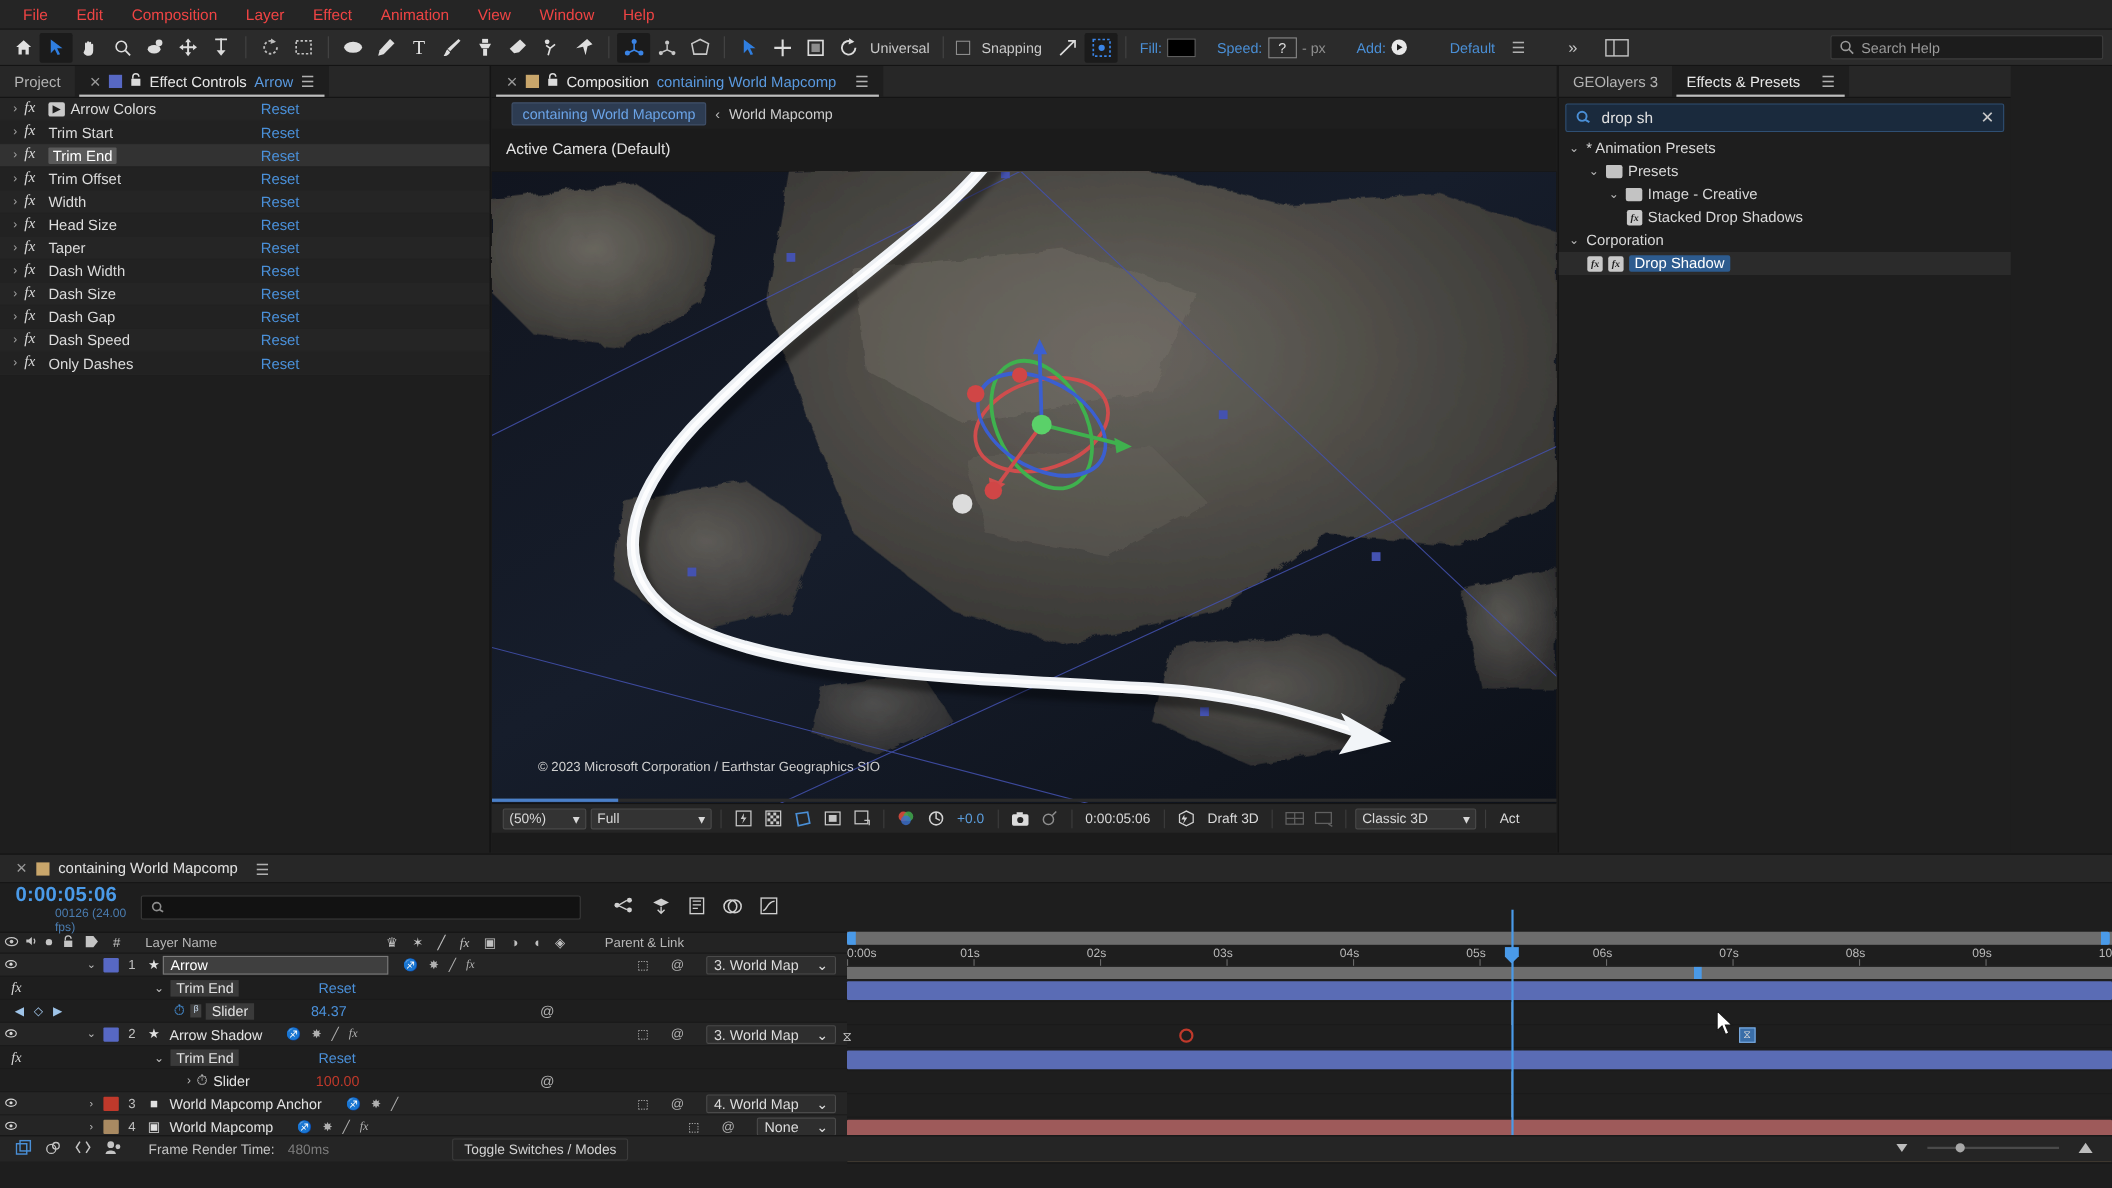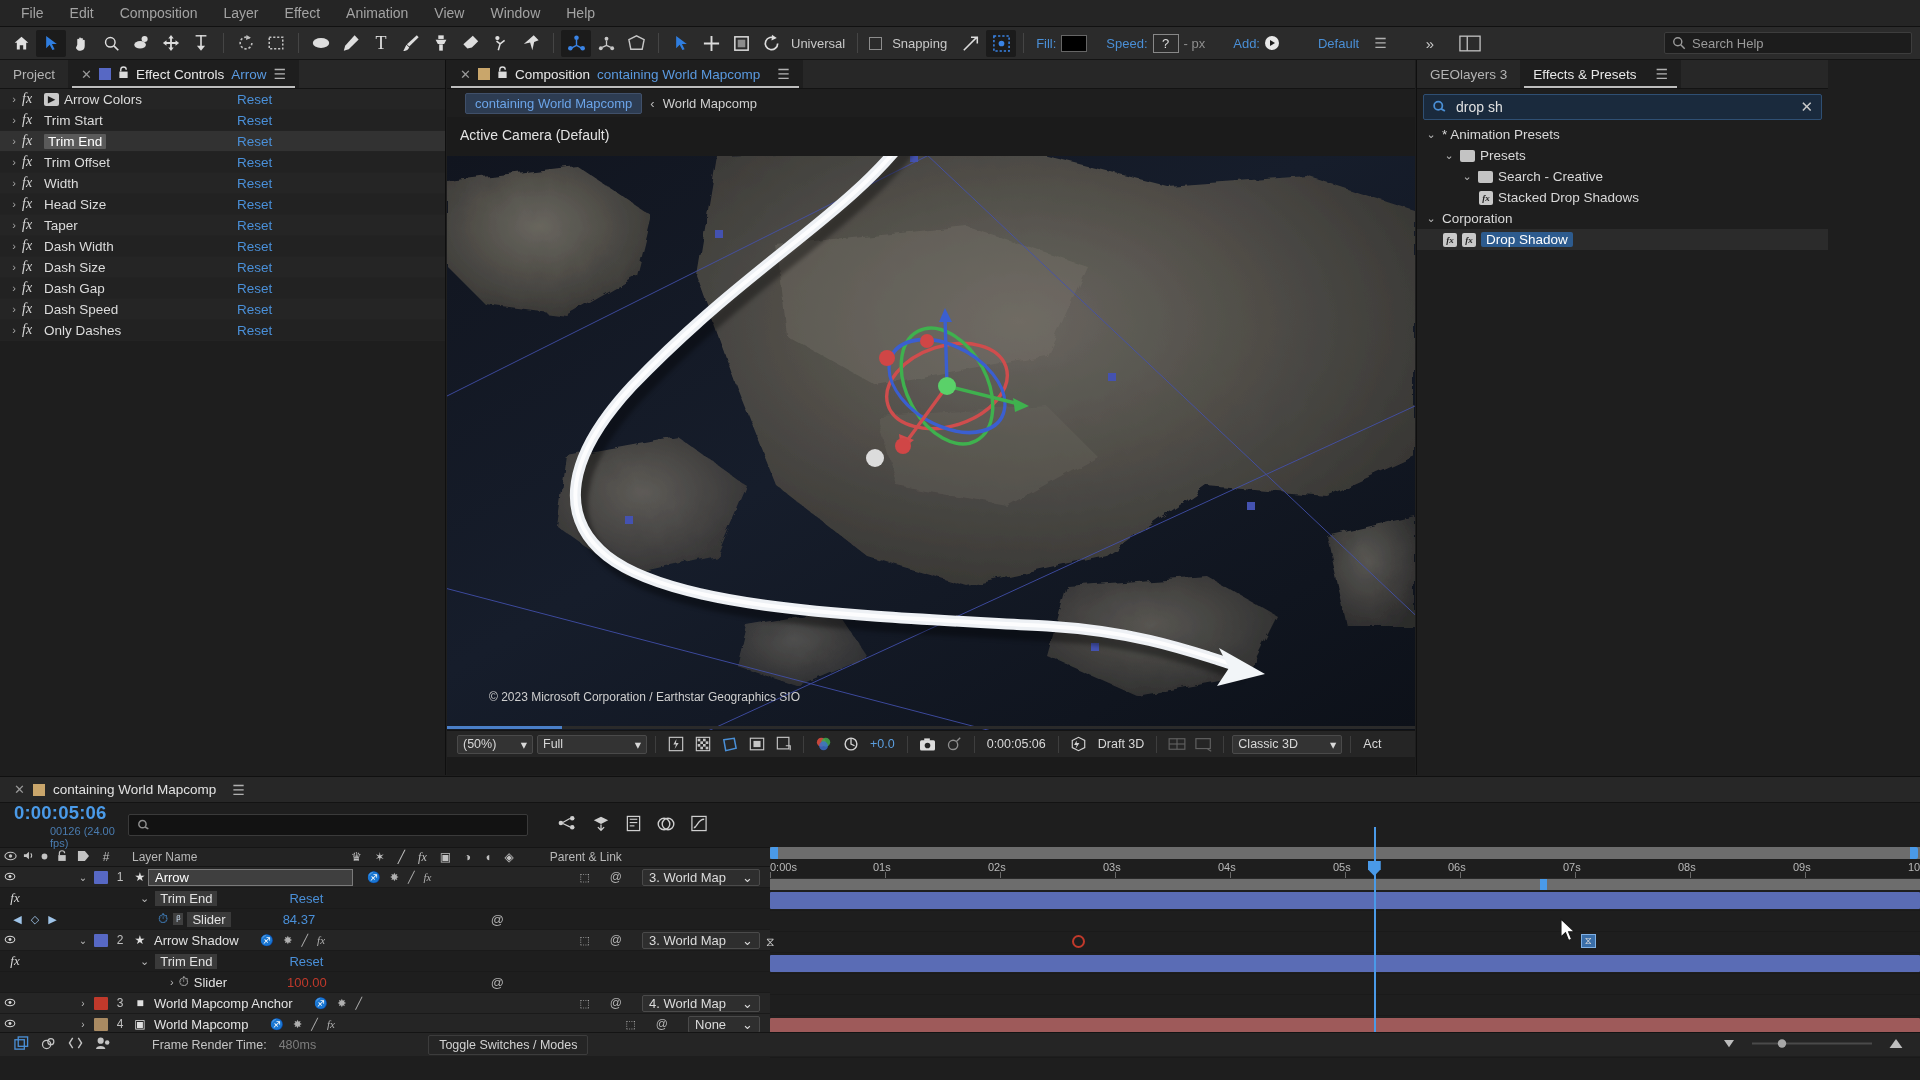--- a/index.html
+++ b/index.html
@@ -13,21 +13,21 @@
     -webkit-font-smoothing: antialiased;
   }
   #app { position: relative; width: 1920px; height: 1080px; }
 
   
   .menubar {
     height: 27px; background: #252525; display: flex; align-items: center;
     padding-left: 8px; border-bottom: 1px solid #111;
   }
   .menubar .mi {
-    padding: 3px 13px; font-size: 14px; color: #a3a3a3; cursor: default;
+    padding: 3px 13px; font-size: 14px; color: #ef4444; cursor: default;
     white-space: nowrap;
   }
 
   
   .toolbar {
     height: 33px; background: #2b2b2b; display: flex; align-items: center;
     border-bottom: 1px solid #141414; padding-left: 6px; gap: 0;
   }
   .tool {
     width: 30px; height: 27px; display: flex; align-items: center;
@@ -844,21 +844,21 @@
           <span>* Animation Presets</span>
         </div>
         <div class="tree-row" style="padding-left: 26px;">
           <span class="tw">⌄</span>
           <span class="folder"></span>
           <span>Presets</span>
         </div>
         <div class="tree-row" style="padding-left: 44px;">
           <span class="tw">⌄</span>
           <span class="folder"></span>
-          <span>Search - Creative</span>
+          <span>Image - Creative</span>
         </div>
         <div class="tree-row" style="padding-left: 62px;">
           <span class="fxicon">fx</span>
           <span>Stacked Drop Shadows</span>
         </div>
         <div class="tree-row" style="padding-left: 8px;">
           <span class="tw">⌄</span>
           <span>Corporation</span>
         </div>
         <div class="tree-row rowsel" style="padding-left: 26px;">
@@ -1205,21 +1205,21 @@
             <path d="M5 2 L1.5 7.5 L5 13 M11 2 L14.5 7.5 L11 13" stroke="#c4c4c4" stroke-width="1.5" fill="none"></path>
           </svg>
       </span>
       <span>
         <svg width="16" height="14" viewBox="0 0 17 15">
             <circle cx="6" cy="5" r="3.3" fill="#c4c4c4"></circle>
             <path d="M1 14 C1 9.5 11 9.5 11 14Z" fill="#c4c4c4"></path>
             <circle cx="13" cy="7" r="2.4" fill="#c4c4c4"></circle>
           </svg>
       </span>
-      <span style="margin-left:29px;">Frame Render Time:</span>
+      <span style="margin-left:12px;">Frame Render Time:</span>
       <span class="grey">480ms</span>
       <span class="toggle-btn" style="margin-left:100px;">Toggle Switches / Modes</span>
       <span style="margin-left:auto;margin-right:16px;display:flex;gap:16px;align-items:center;">
         <span>
           <svg width="14" height="10" viewBox="0 0 15 11">
               <path d="M2 1 L7.5 9 L13 1Z" fill="#bdbdbd"></path>
             </svg>
         </span>
         <span>
           <svg width="120" height="11" viewBox="0 0 120 11">

